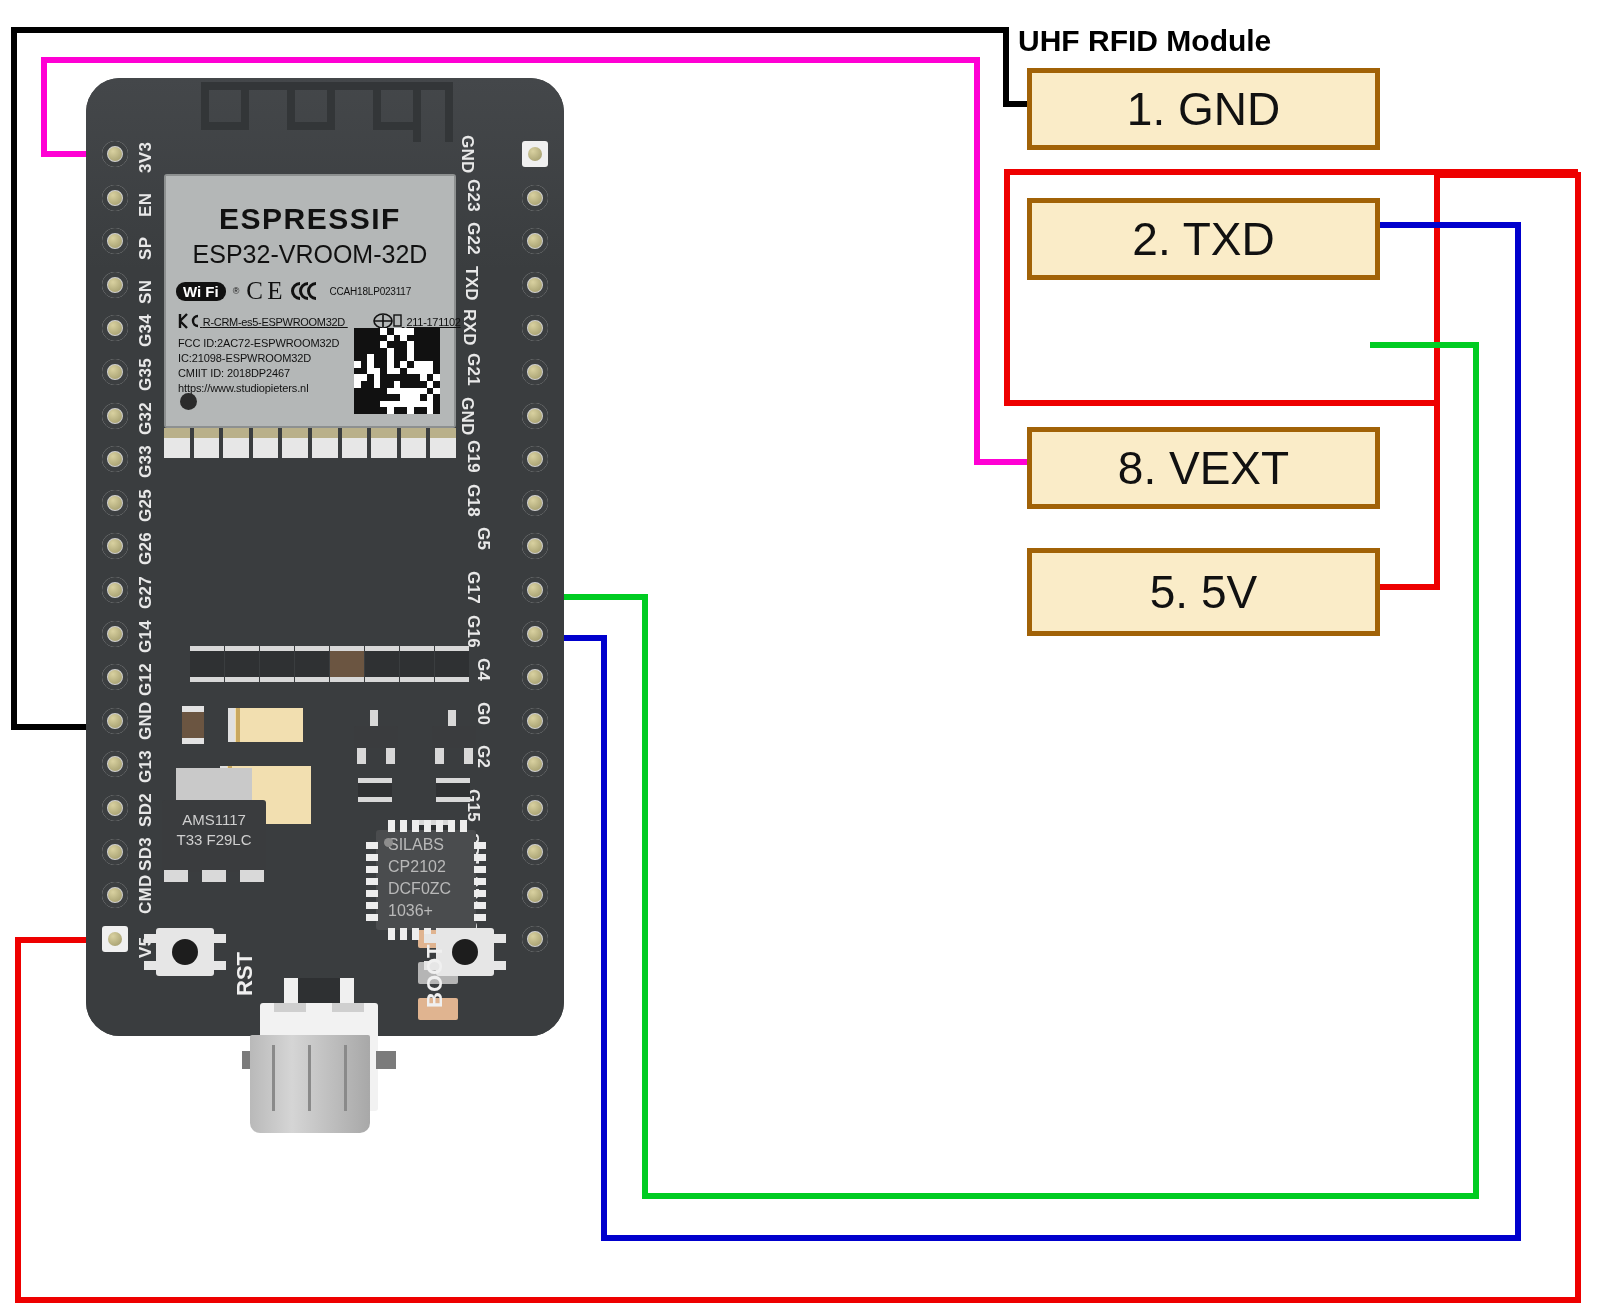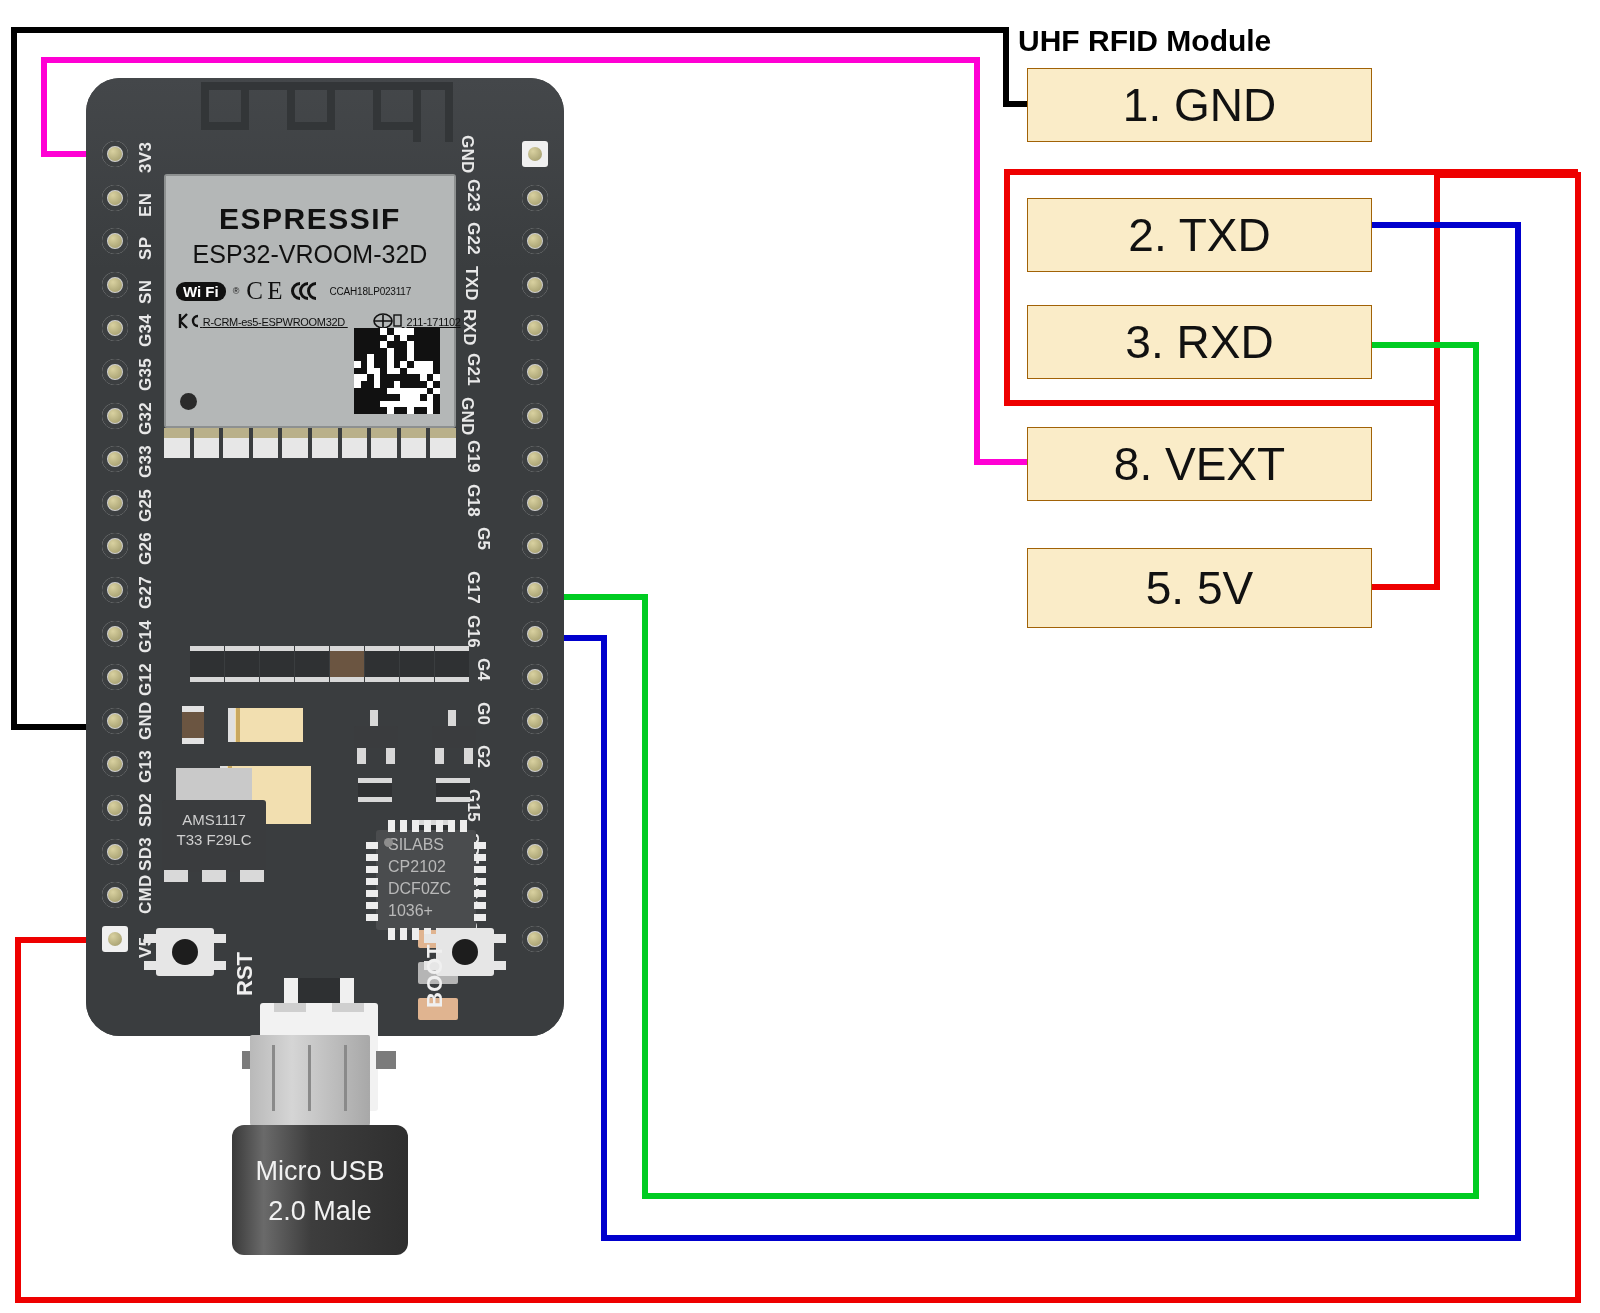--- a/index.html
+++ b/index.html
@@ -146,21 +146,21 @@
       background:linear-gradient(90deg,#b9b9b9,#d5d5d5 35%,#a8a8a8);
       border-radius:2px 2px 10px 10px;}
   .plug-metal i{position:absolute;top:10px;width:3px;height:66px;background:#8a8a8a;}
   .plug-body{position:absolute;left:232px;top:1125px;width:176px;height:130px;
       background:linear-gradient(90deg,#3a3a3a 0%,#6a6a6a 18%,#3d3d3d 45%,#2f2f2f 100%);
       border-radius:12px;color:#f2f2f2;font-size:27px;text-align:center;
       line-height:40px;padding-top:26px;box-sizing:border-box;}
 
   
   .pinbox{
-    position:absolute;background:#faecc8;border:1px solid #a16207;
+    position:absolute;background:#faecc8;border:5px solid #a16207;
     color:#111;font-size:46px;text-align:center;
     font-family:"Liberation Sans",sans-serif;
     display:flex;align-items:center;justify-content:center;
   }
   .hdr-title{position:absolute;font-size:30px;font-weight:700;color:#000;
              font-family:"Liberation Sans",sans-serif;white-space:nowrap;}
   .uart-label{position:absolute;font-size:33px;color:#000;text-align:center;
               line-height:41px;font-family:"Liberation Sans",sans-serif;}
 </style>
 </head>
@@ -306,20 +306,26 @@
         </svg>
         <span>R-CRM-es5-ESPWROOM32D</span>
         <svg width="30" height="16" style="vertical-align:-3px;margin-left:24px">
           <ellipse cx="11" cy="8" rx="9" ry="7" stroke="#111" stroke-width="1.6" fill="none"></ellipse>
           <path d="M2 8 L20 8 M11 2 L11 14" stroke="#111" stroke-width="1.6"></path>
           <rect x="22" y="2" width="7" height="11" stroke="#111" stroke-width="1.4" fill="none"></rect>
         </svg>
         <span style="margin-left:2px">211-171102</span>
       </div>
 
+      <div class="idblock">
+        <div>FCC ID:2AC72-ESPWROOM32D</div>
+        <div>IC:21098-ESPWROOM32D</div>
+        <div>CMIIT ID: 2018DP2467</div>
+        <div>https://www.studiopieters.nl</div>
+      </div>
 
       <div class="qr" id="qrbox">
           <i style="left: 0px; top: 0px; width: 6.61538px; height: 6.61538px;"></i>
           <i style="left: 6.61538px; top: 0px; width: 6.61538px; height: 6.61538px;"></i>
           <i style="left: 13.2308px; top: 0px; width: 6.61538px; height: 6.61538px;"></i>
           <i style="left: 19.8462px; top: 0px; width: 6.61538px; height: 6.61538px;"></i>
           <i style="left: 33.0769px; top: 0px; width: 6.61538px; height: 6.61538px;"></i>
           <i style="left: 59.5385px; top: 0px; width: 6.61538px; height: 6.61538px;"></i>
           <i style="left: 66.1538px; top: 0px; width: 6.61538px; height: 6.61538px;"></i>
           <i style="left: 72.7692px; top: 0px; width: 6.61538px; height: 6.61538px;"></i>
@@ -562,31 +568,26 @@
       <span class="side" style="left:-18px;"></span>
       <span class="side" style="right:-18px;"></span>
     </div>
   </div>
 
   <div class="plug-metal">
     <i style="left:22px;"></i>
       <i style="left:58px;"></i>
       <i style="left:94px;"></i>
   </div>
-  <div class="plug-body">
-    <div>Micro USB</div>
-    <div>2.0 Male</div>
-  </div>
 
   <div class="hdr-title" style="left:1018px;top:24px;">UHF RFID Module</div>
 
 
   <div class="pinbox" style="left:1027px;top:68px;width:343px;height:72px;">1. GND</div>
 
   <div class="pinbox" style="left:1027px;top:198px;width:343px;height:72px;">2. TXD</div>
 
-  <div class="pinbox" style="left:1027px;top:305px;width:343px;height:72px;">3. RXD</div>
 
   <div class="pinbox" style="left:1027px;top:427px;width:343px;height:72px;">8. VEXT</div>
 
   <div class="pinbox" style="left:1027px;top:548px;width:343px;height:78px;">5. 5V</div>
 
 </div>
 
 </body></html>

